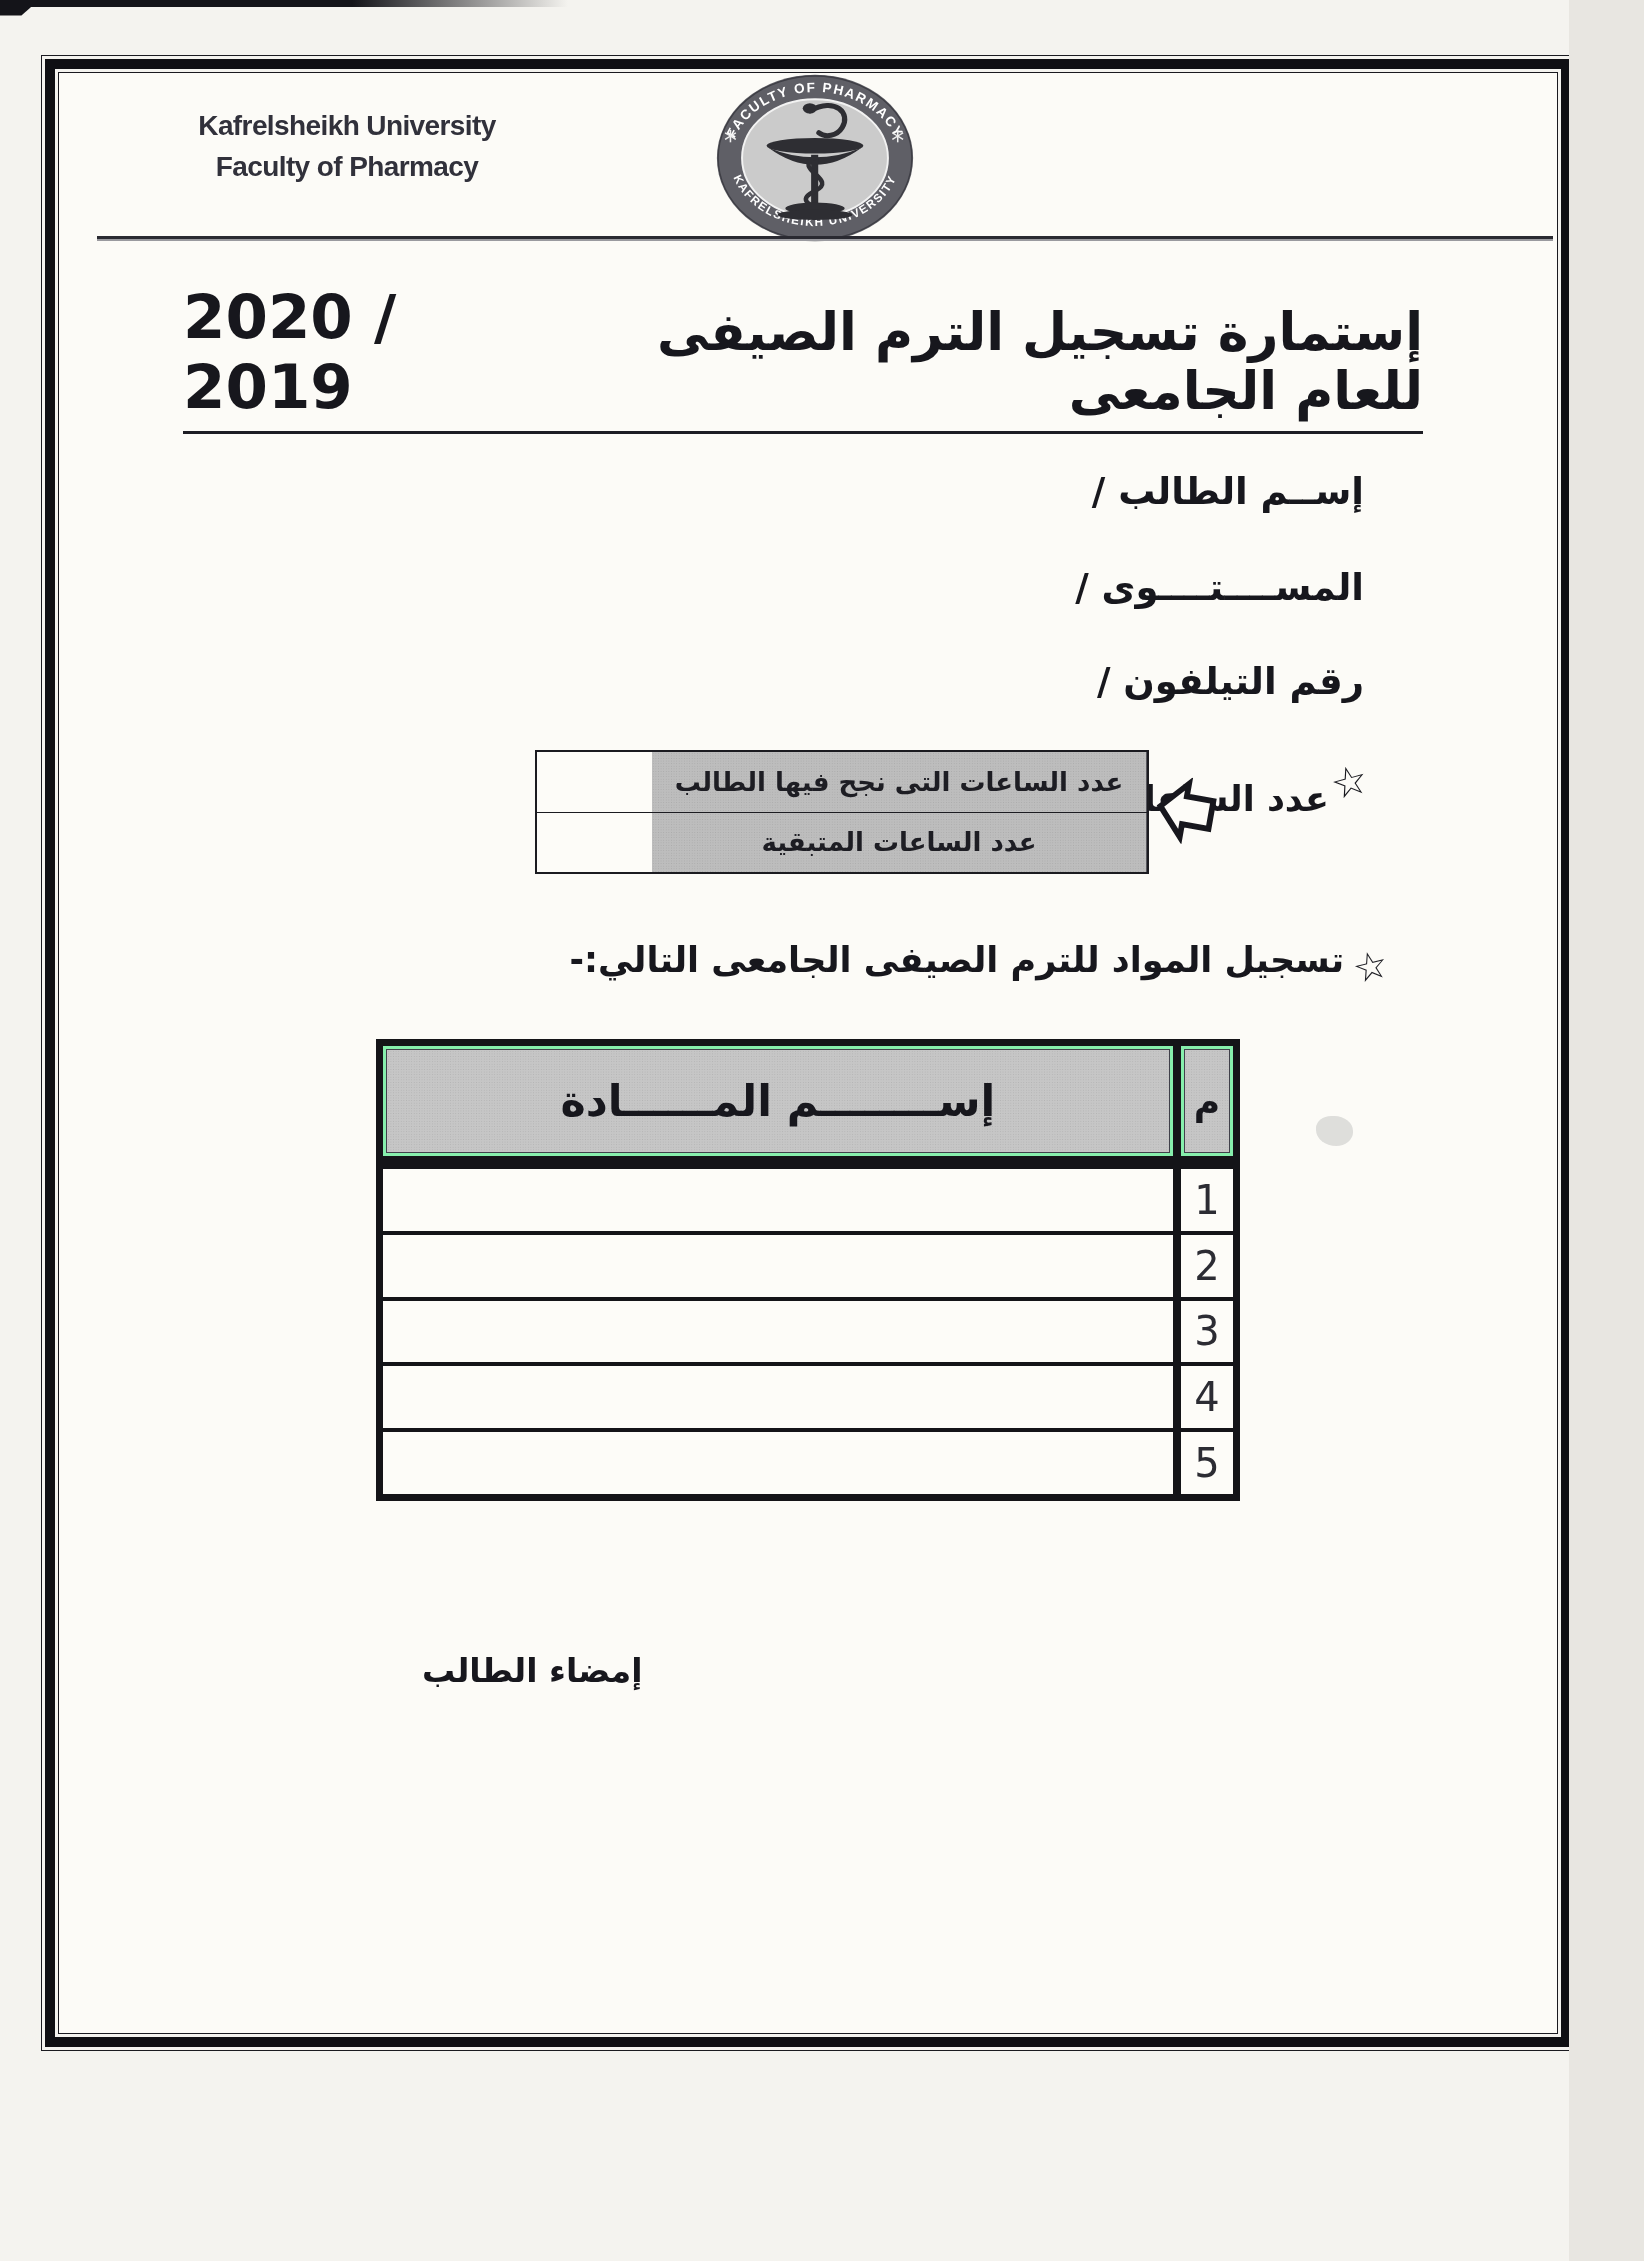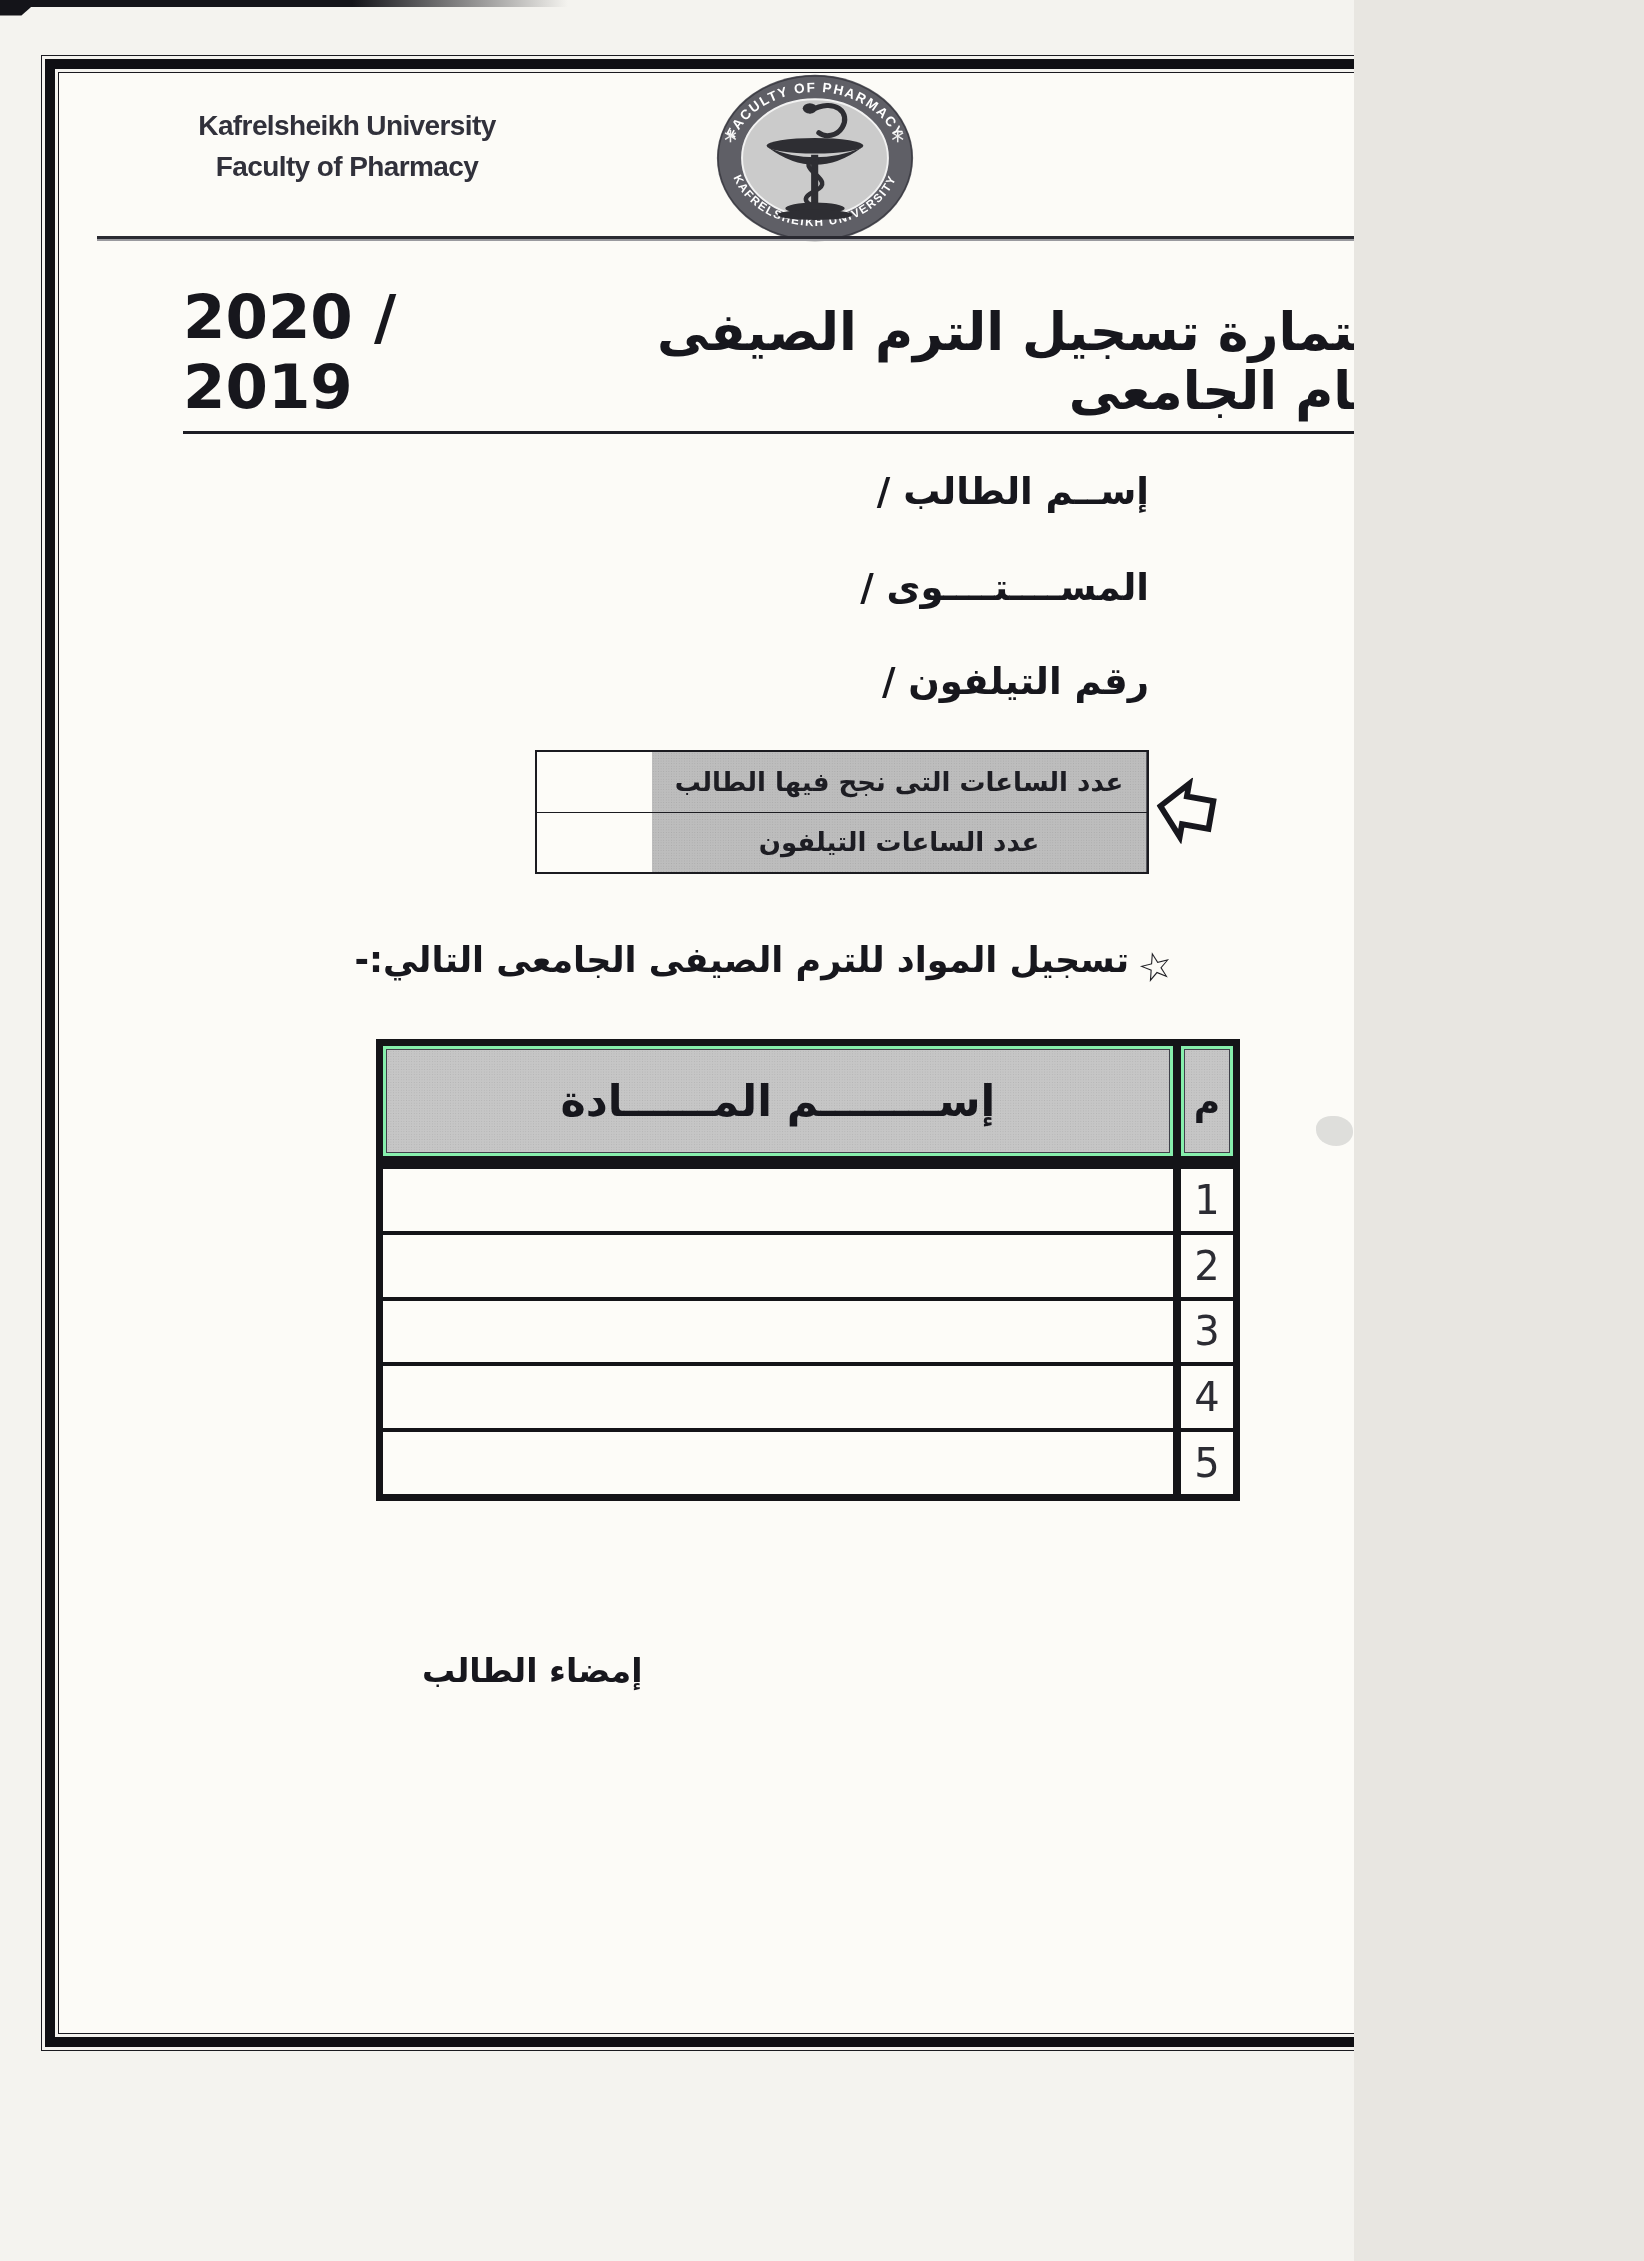--- a/index.html
+++ b/index.html
@@ -1,18 +1,18 @@
 <!DOCTYPE html>
 <html lang="ar" style="font-size:10.3px"><head>
 <meta charset="utf-8">
 <style>
   html,body{margin:0;padding:0;background:#e8e6e1;}
   #page{
     position:relative;
-    width:1354px;height:2261px;
+    width:1569px;height:2261px;
     background:#f4f3ef;
     font-family:"DejaVu Sans", sans-serif;
     color:#1c1c22;
     overflow:hidden;
   }
   
   .artifact-top{
     position:absolute;left:0;top:0;width:568px;height:7px;
     background:linear-gradient(90deg,#141419 0%,#141419 62%,rgba(20,20,25,0) 100%);
   }
@@ -218,21 +218,21 @@
     </svg>
   </div>
 
   <div class="hours-table">
     <div class="hours-row">
       <div class="hours-blank"></div>
       <div class="hours-gray">عدد الساعات التى نجح فيها الطالب</div>
     </div>
     <div class="hours-row">
       <div class="hours-blank"></div>
-      <div class="hours-gray">عدد الساعات التيلفون</div>
+      <div class="hours-gray">عدد الساعات المتبقية</div>
     </div>
   </div>
 
   <div class="courses-heading">
     <span class="star">☆</span>
     <span class="txt">تسجيل المواد للترم الصيفى الجامعى التالي:-</span>
   </div>
 
   <div class="courses-table">
 

